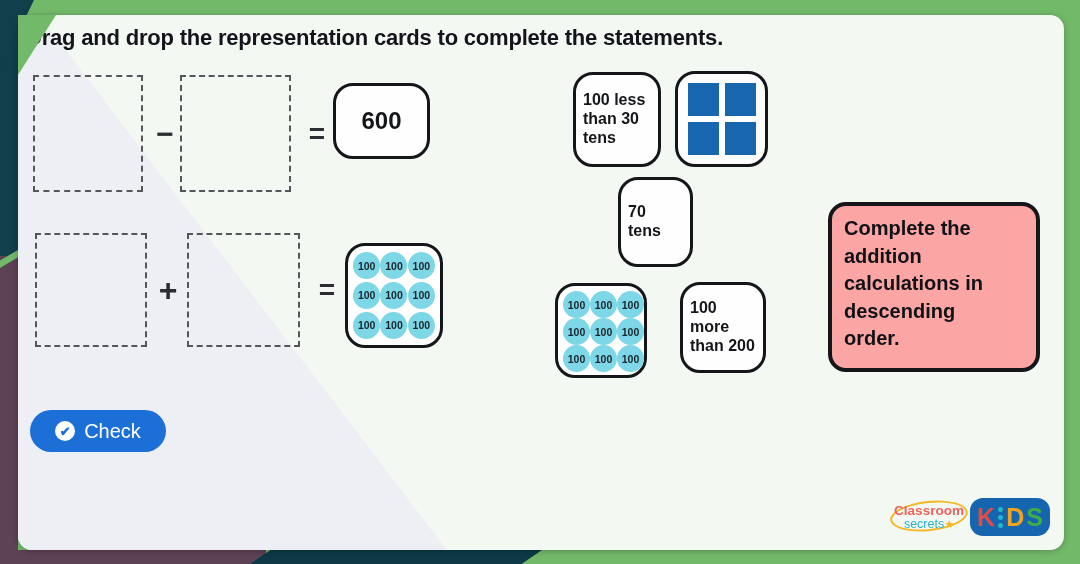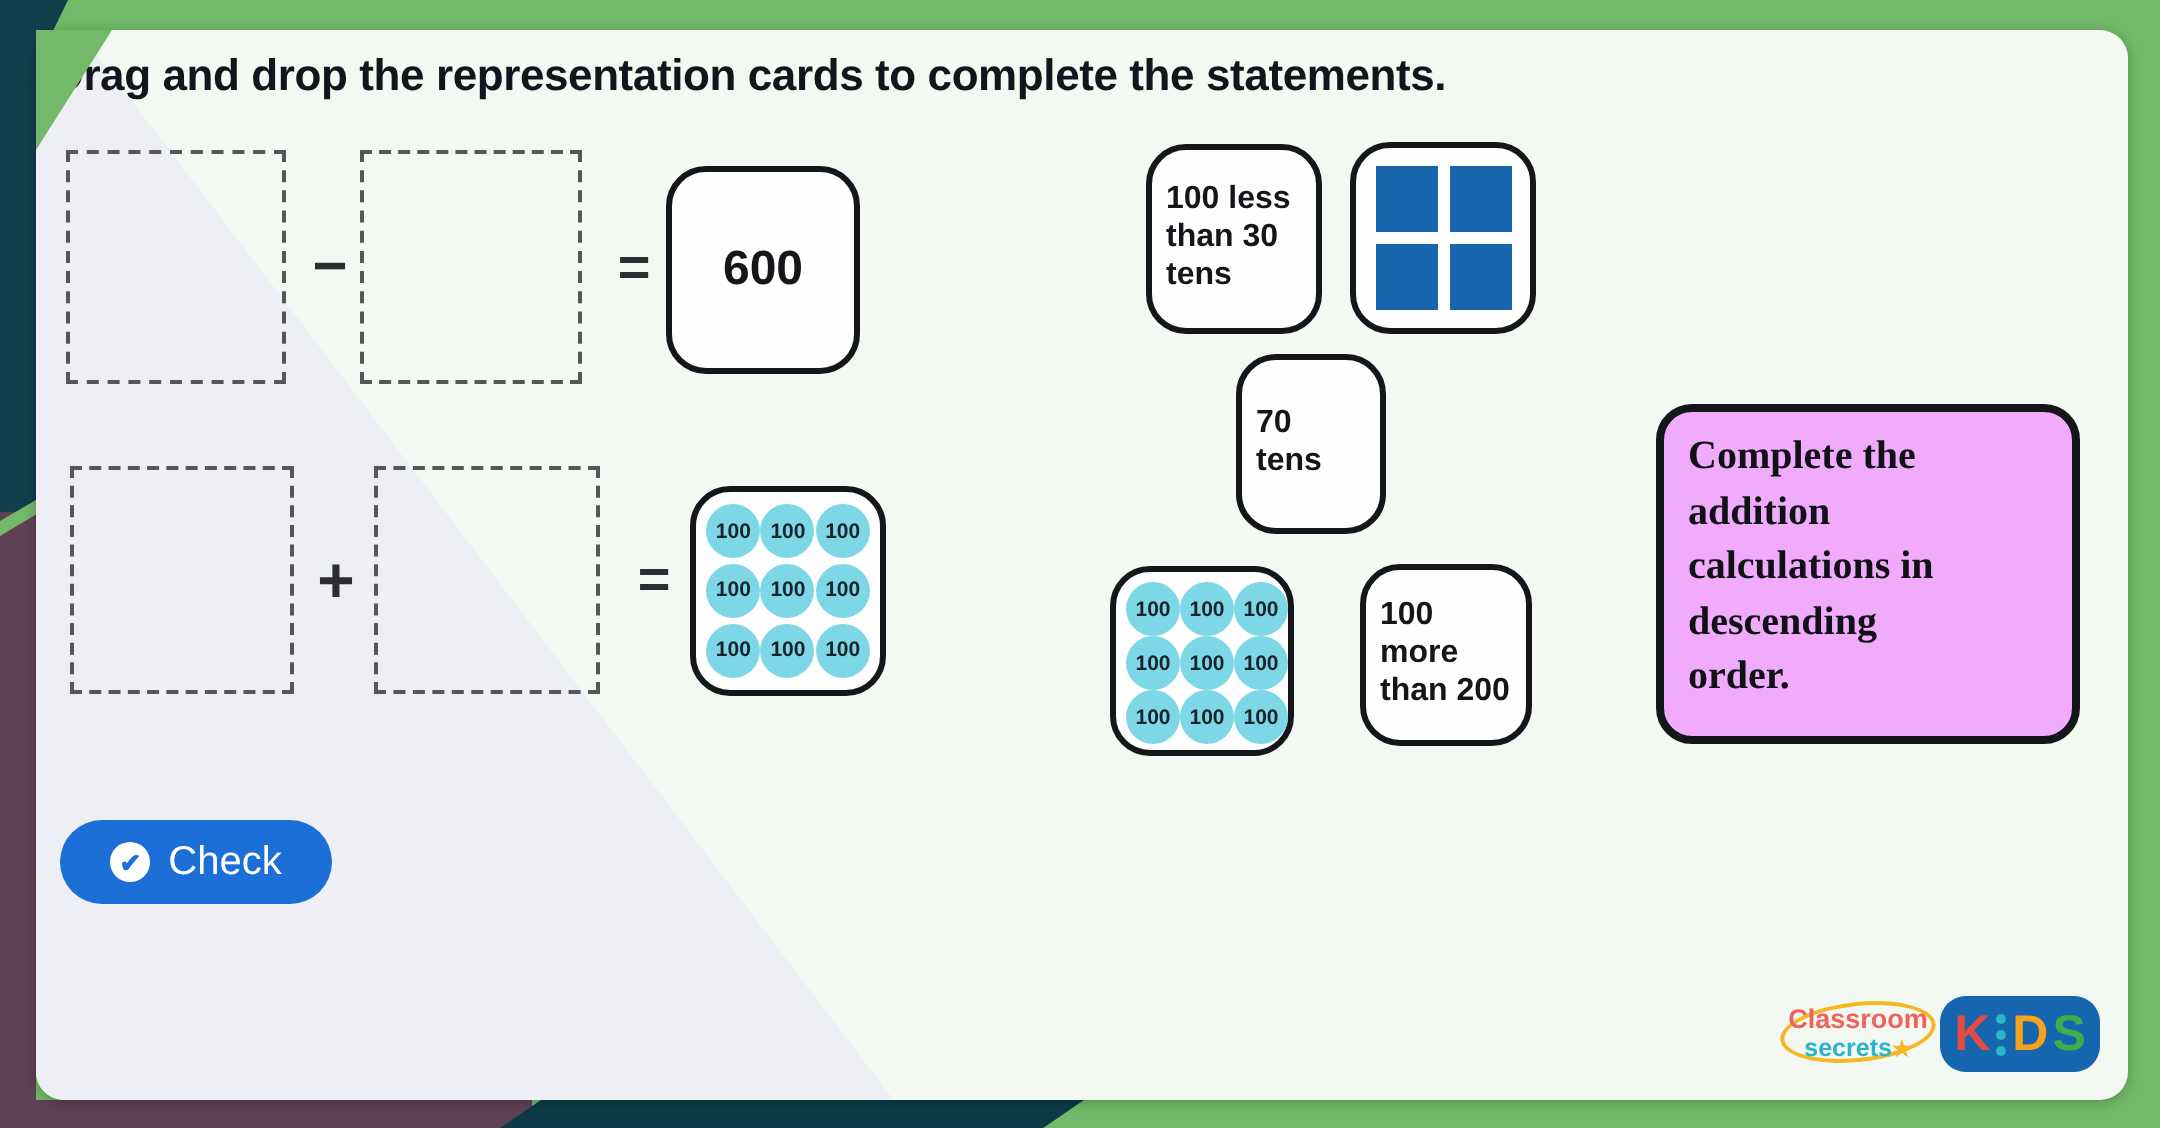--- a/index.html
+++ b/index.html
@@ -71,23 +71,23 @@
 
   
   .squares-grid { display:grid; grid-template-columns:repeat(2,auto);
                   gap:6px; width:100%; height:100%;
                   align-content:center; justify-content:center; }
   .squares-grid span { width:31px; height:33px; background:#1866ae; display:block; }
 
   
   .instruction {
     left:810px; top:187px; width:212px; height:170px;
-    background:#f0abfc; border:4px solid #15161a; border-radius:18px;
+    background:#fca5a5; border:4px solid #15161a; border-radius:18px;
     padding:9px 12px; font-size:20px; font-weight:bold; color:#101216;
-    line-height:1.38; white-space:pre-line;font-family:Liberation Serif, serif;
+    line-height:1.38; white-space:pre-line;
   }
 
   
   .check-btn {
     left:12px; top:395px; width:136px; height:42px;
     background:#1d6fd8; border:none; border-radius:21px;
     display:flex; align-items:center; justify-content:center; gap:9px;
     color:#ffffff; font-size:20px; font-family:"Liberation Sans",sans-serif;
     cursor:pointer;
   }
@@ -99,21 +99,21 @@
 
   
   .cs-logo { left:872px; top:484px; width:78px; height:36px;
              display:flex; flex-direction:column; align-items:center;
              justify-content:center; }
   .cs-ellipse { position:absolute; left:0; top:2px; width:78px; height:30px;
                 border:2.5px solid #f5b825; border-radius:50%;
                 transform:rotate(-6deg); }
   .cs-line1 { font-size:13.5px; font-weight:bold; color:#ef625d; line-height:1;
               position:relative; }
-  .cs-line2 { font-size:12.5px; font-weight:bold; color:#29b5c8; line-height:1;
+  .cs-line2 { font-size:12.5px; font-weight:normal; color:#29b5c8; line-height:1;
               margin-top:1px; position:relative; }
   .cs-star  { color:#f5b825; font-size:11px; }
 
   .kids-logo { left:952px; top:483px; width:80px; height:38px;
                background:#1565af; border-radius:13px;
                display:flex; align-items:center; justify-content:center; gap:2px; }
   .kids-logo .k { color:#e44b42; font-size:25px; font-weight:bold; }
   .kids-logo .d { color:#f6a21c; font-size:25px; font-weight:bold; }
   .kids-logo .s { color:#3fae49; font-size:25px; font-weight:bold; }
   .kids-dots { display:flex; flex-direction:column; gap:3px; margin:0 1px; }
@@ -131,21 +131,21 @@
 <div class="bg corner-wedge"></div>
 
 <div class="card">
 
   <div class="abs page-title">Drag and drop the representation cards to complete the statements.</div>
 
   <div class="abs dropzone" style="left:15px; top:60px; width:110px; height:117px;"></div>
   <div class="abs op" style="left:133px; top:60px; width:28px; height:117px; font-size:30px;">−</div>
   <div class="abs dropzone" style="left:162px; top:60px; width:111px; height:117px;"></div>
   <div class="abs op" style="left:284px; top:60px; width:30px; height:117px; font-size:28px;">=</div>
-  <div class="abs tile center num-result" style="left:315px; top:68px; width:97px; height:104px;">600</div>
+  <div class="abs tile center num-result" style="left:315px; top:68px; width:97px; height:76px;">600</div>
 
   <div class="abs dropzone" style="left:17px; top:218px; width:112px; height:114px;"></div>
   <div class="abs op" style="left:136px; top:218px; width:28px; height:114px; font-size:32px;">+</div>
   <div class="abs dropzone" style="left:169px; top:218px; width:113px; height:114px;"></div>
   <div class="abs op" style="left:294px; top:218px; width:30px; height:114px; font-size:28px;">=</div>
   <div class="abs tile" style="left:327px; top:228px; width:98px; height:105px;">
     <div class="circles-grid">
         <span>100</span>
         <span>100</span>
         <span>100</span>

